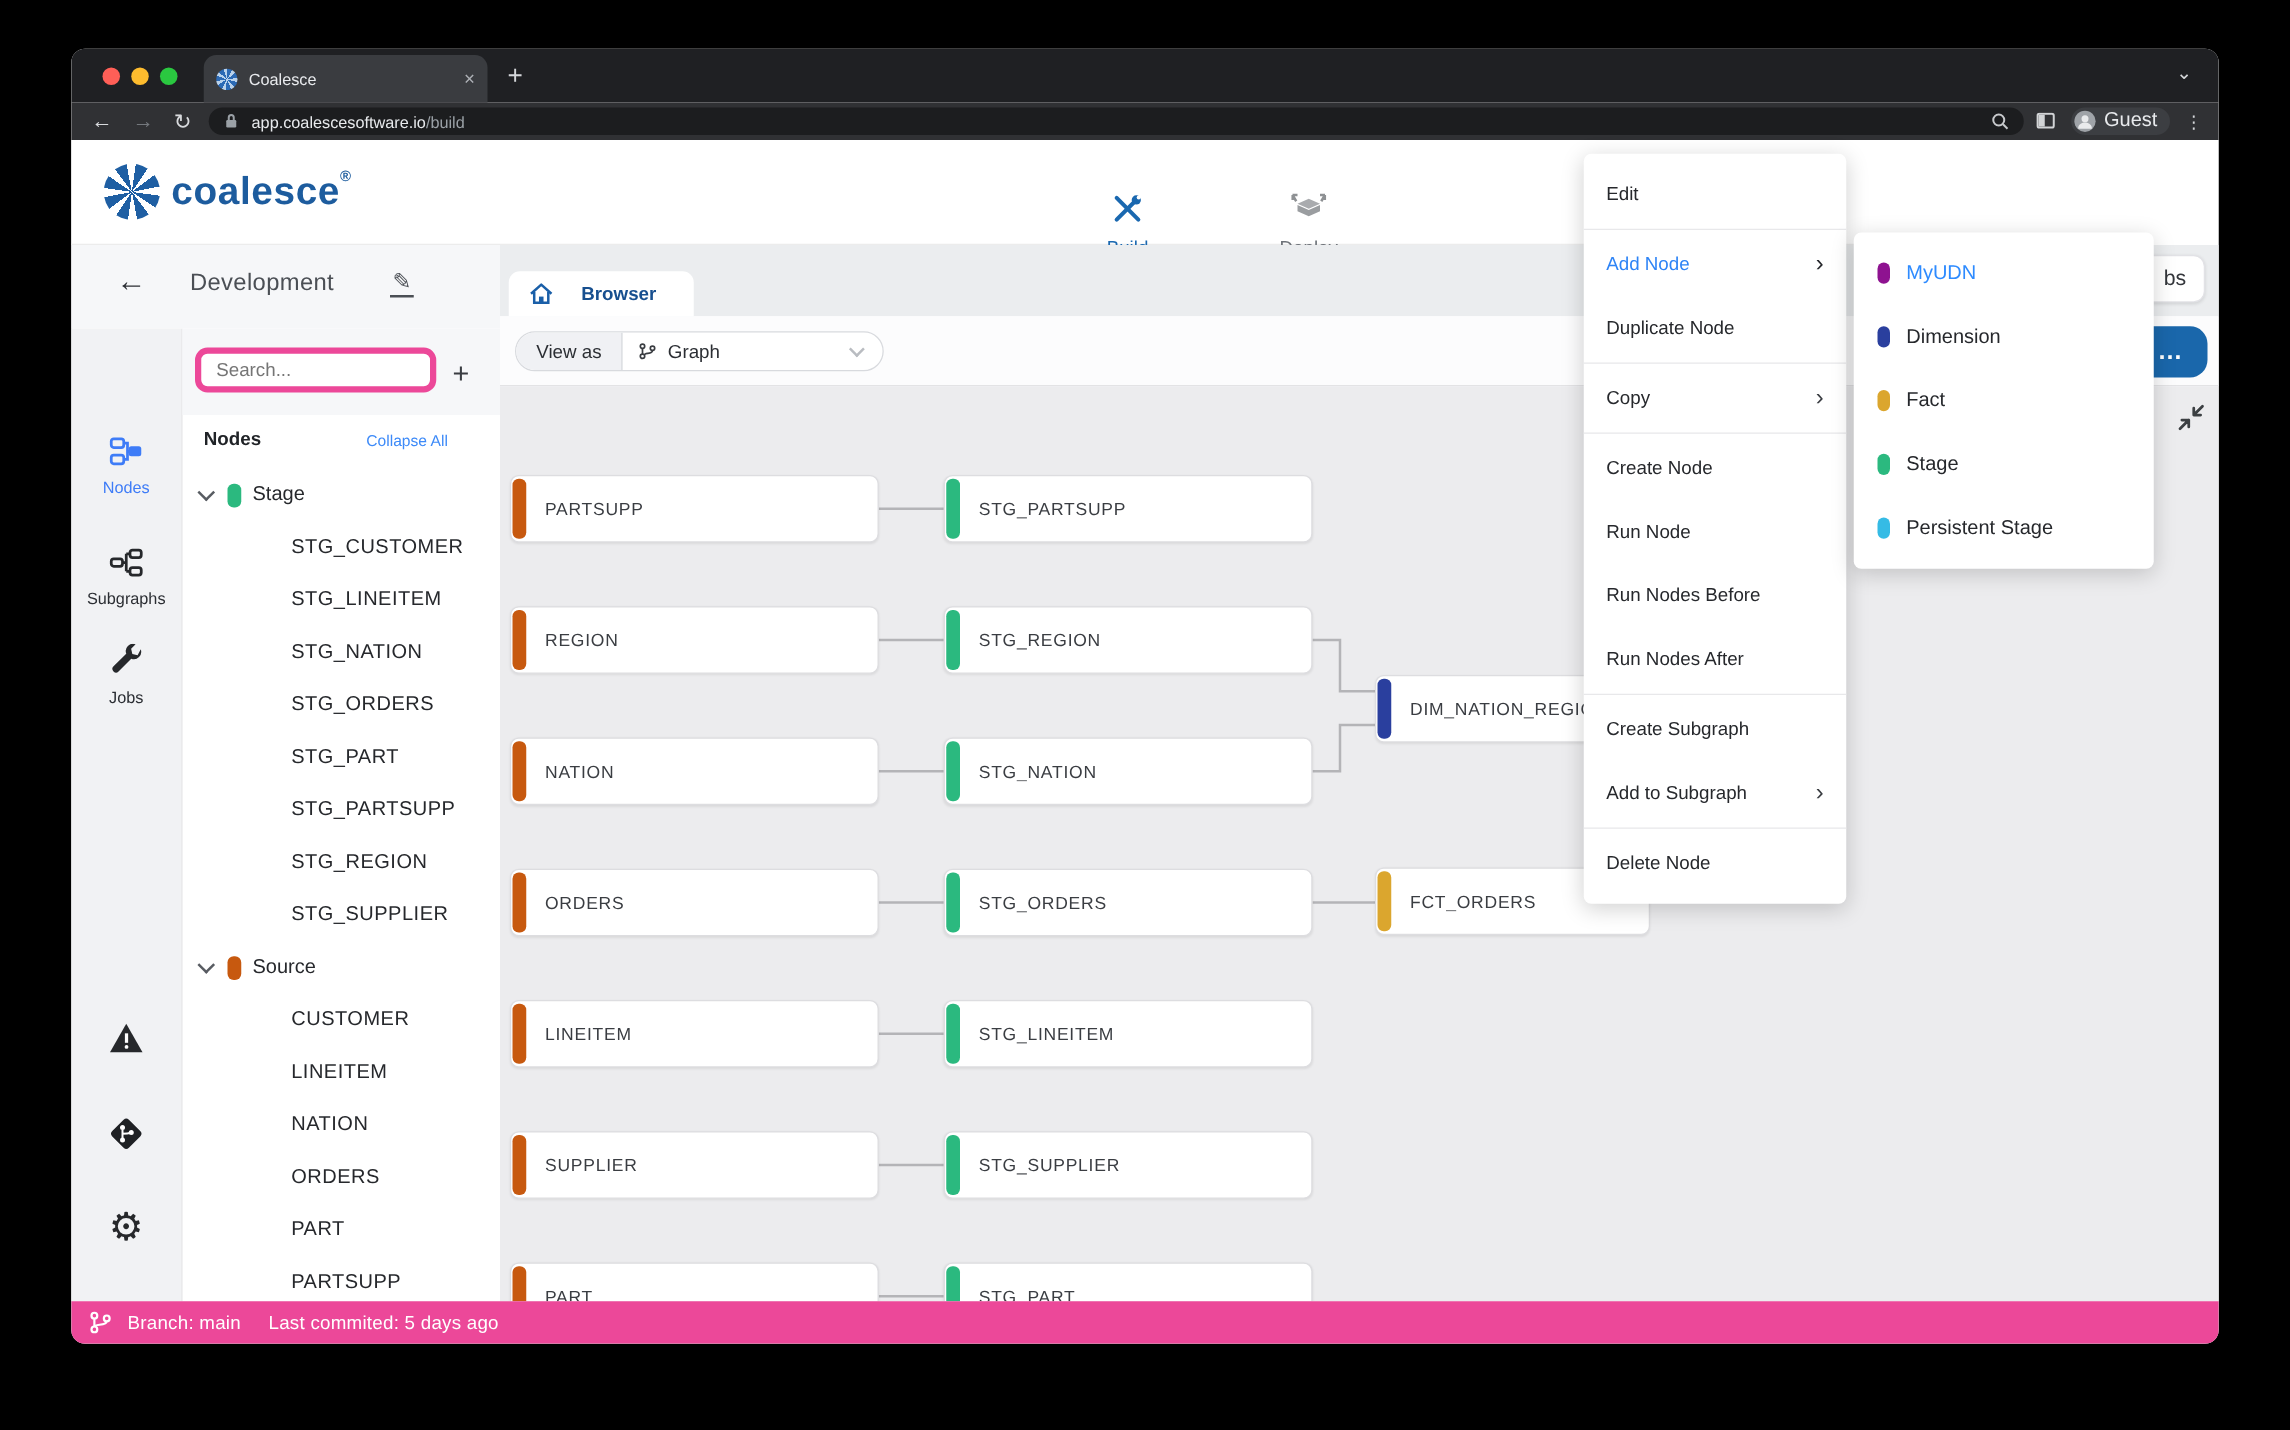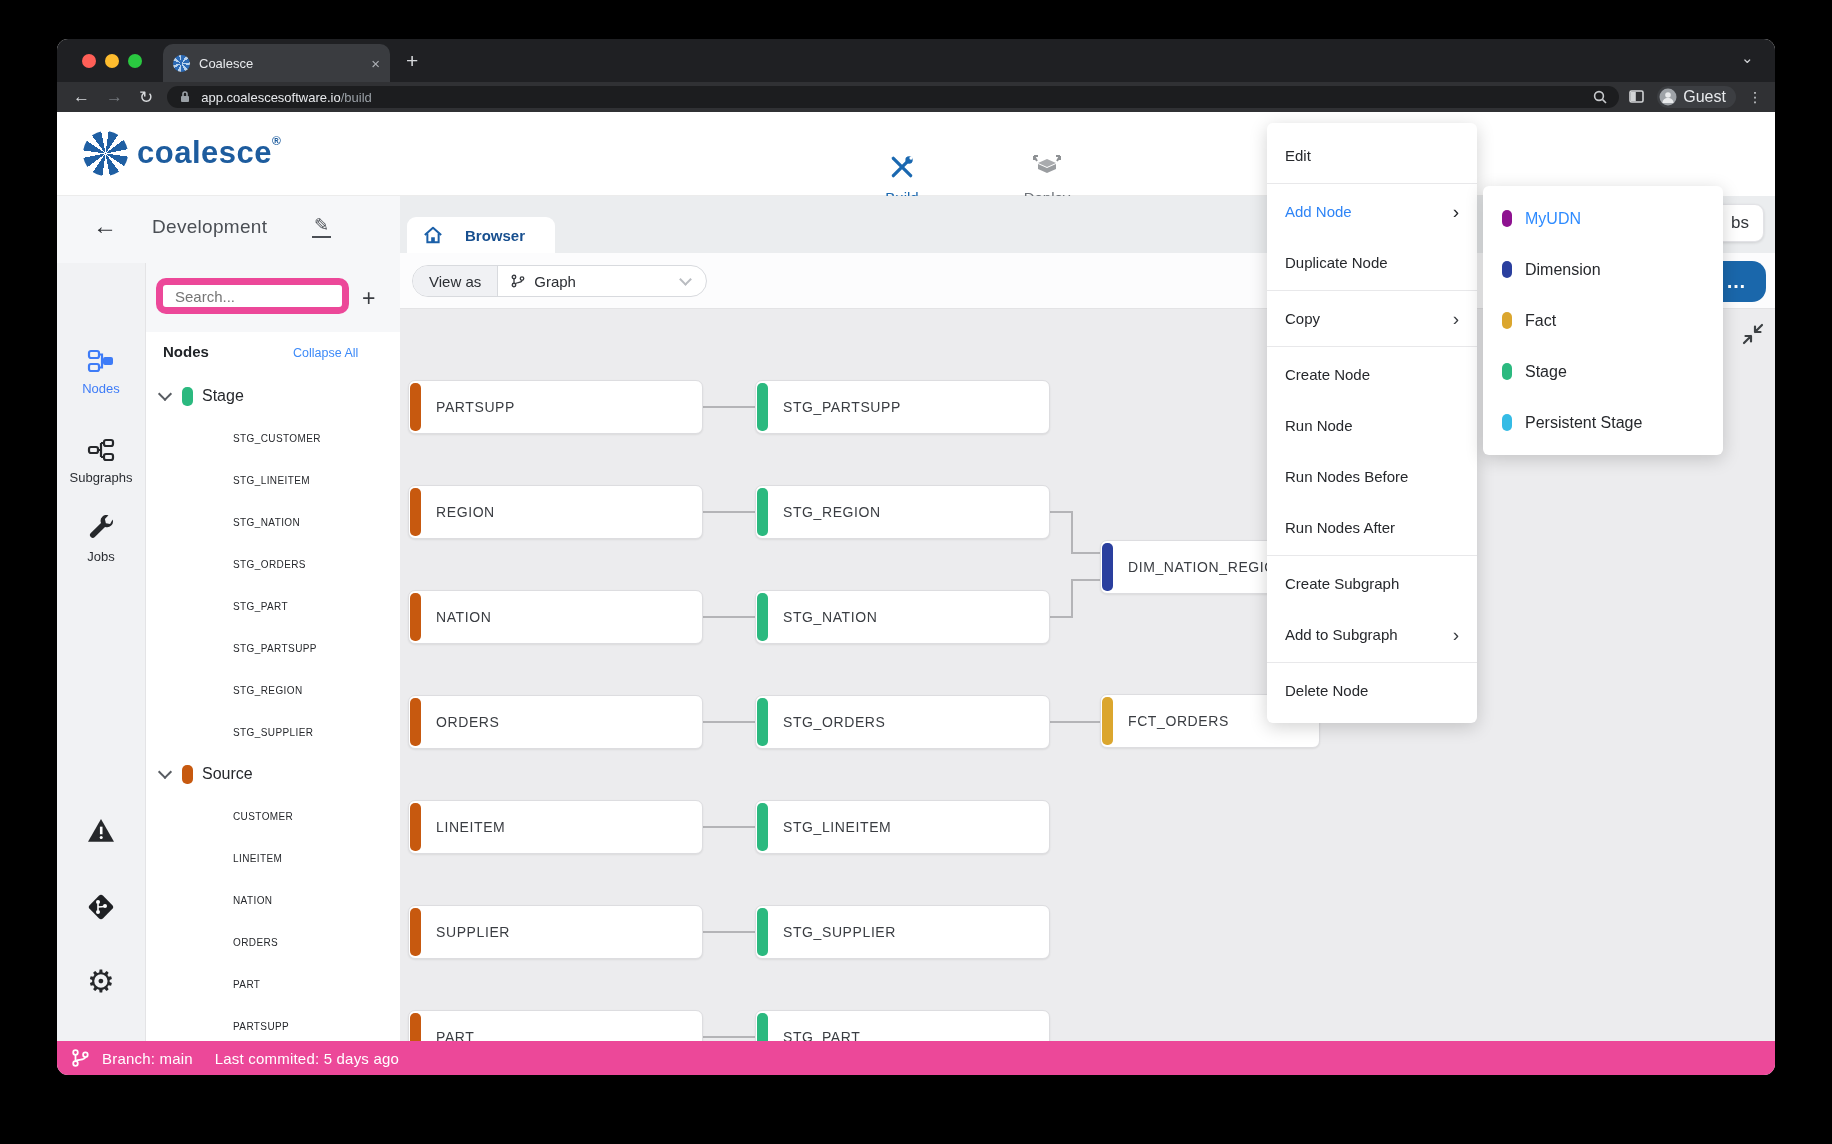--- a/index.html
+++ b/index.html
@@ -44,32 +44,32 @@
   .lp-header { left:0; top:157px; width:343px; height:67px; background:#f6f7f9; }
   .back-arrow { left:36px; top:16px; font-size:24px; color:#2b2e33; }
   .ws-title { left:95px; top:20px; font-size:19px; color:#4b4f55; letter-spacing:.3px; }
   .pencil { left:255px; top:18px; font-size:18px; color:#4b4f55; border-bottom:2px solid #4b4f55; padding:0 2px 0 2px; }
   .activitybar { left:0; top:224px; width:88px; height:778px; background:#f1f2f4; }
   .act-item { width:88px; text-align:center; }
   .act-label { font-size:13px; margin-top:4px; color:#2b2e33; }
   .act-item.active .act-label { color:#3e7cf7; }
   .panel { left:88px; top:224px; width:255px; height:778px; background:#fff; border-left:1px solid #e4e4e6; }
   .search-strip { left:0; top:0; width:254px; height:69px; background:#f6f7f9; }
-  .searchbox { left:10px; top:15px; width:193px; height:36px; background:#fff; border:7px solid #ec4899; border-radius:10px; padding:0 12px; font-size:15px; color:#8a8f98; display:flex; align-items:center; }
+  .searchbox { left:10px; top:15px; width:193px; height:36px; background:#fff; border:5px solid #ec4899; border-radius:10px; padding:0 12px; font-size:15px; color:#8a8f98; display:flex; align-items:center; }
   .searchbox input { border:none; outline:none; width:100%; font-size:15px; color:#5a5f66; background:transparent; font-family:"Liberation Sans",sans-serif; }
   .search-add { left:216px; top:22px; font-size:23px; color:#3a3d42; }
   .list-head { left:0; top:80px; width:254px; height:30px; }
   .nodes-h { left:17px; top:0; font-size:15px; font-weight:700; color:#202327; }
   .collapse-all { left:147px; top:3px; font-size:12.5px; color:#3d8af8; }
   .tree { left:0; top:112px; width:254px; }
   .tree-row { height:42px; display:flex; align-items:center; }
   .tree-chevron { width:10px; height:10px; border-right:2px solid #585c62; border-bottom:2px solid #585c62; transform:rotate(45deg); margin:-4px 12px 0 14px; }
   .tree-chip { width:11px; height:19px; border-radius:5px; margin-right:9px; }
   .tree-glabel { font-size:16px; color:#26282c; }
-  .tree-item { padding-left:87px; font-size:10px; color:#26282c; letter-spacing:.4px; height:42px; display:flex; align-items:center; }
+  .tree-item { padding-left:87px; font-size:16px; color:#26282c; letter-spacing:.4px; height:42px; display:flex; align-items:center; }
   
   .content-tabs { left:343px; top:157px; width:1375px; height:57px; background:#ebedef; }
   .browser-tab { left:7px; top:21px; width:148px; height:36px; background:#fff; border-radius:9px 9px 0 0; display:flex; align-items:center; padding-left:16px; gap:22px; }
   .browser-tab-label { font-size:15px; font-weight:700; color:#174f8f; }
   .toolbar { left:343px; top:214px; width:1375px; height:56px; background:#fcfcfd; border-bottom:1px solid #e3e3e5; }
   .viewas { left:12px; top:12px; width:295px; height:32px; border:1px solid #d8dade; border-radius:16px; display:flex; overflow:hidden; background:#fff; }
   .viewas-left { background:#f0f1f4; padding:0 16px; display:flex; align-items:center; font-size:15px; color:#2b2e33; border-right:1px solid #d8dade; }
   .viewas-right { display:flex; align-items:center; gap:8px; padding:0 12px; font-size:15px; color:#2b2e33; flex:1; }
   .dd-chevron { width:9px; height:9px; border-right:2px solid #b9bcc1; border-bottom:2px solid #b9bcc1; transform:rotate(45deg); margin:-4px 4px 0 auto; }
   .canvas { left:343px; top:270px; width:1375px; height:732px; background:#ececee; overflow:hidden; }

